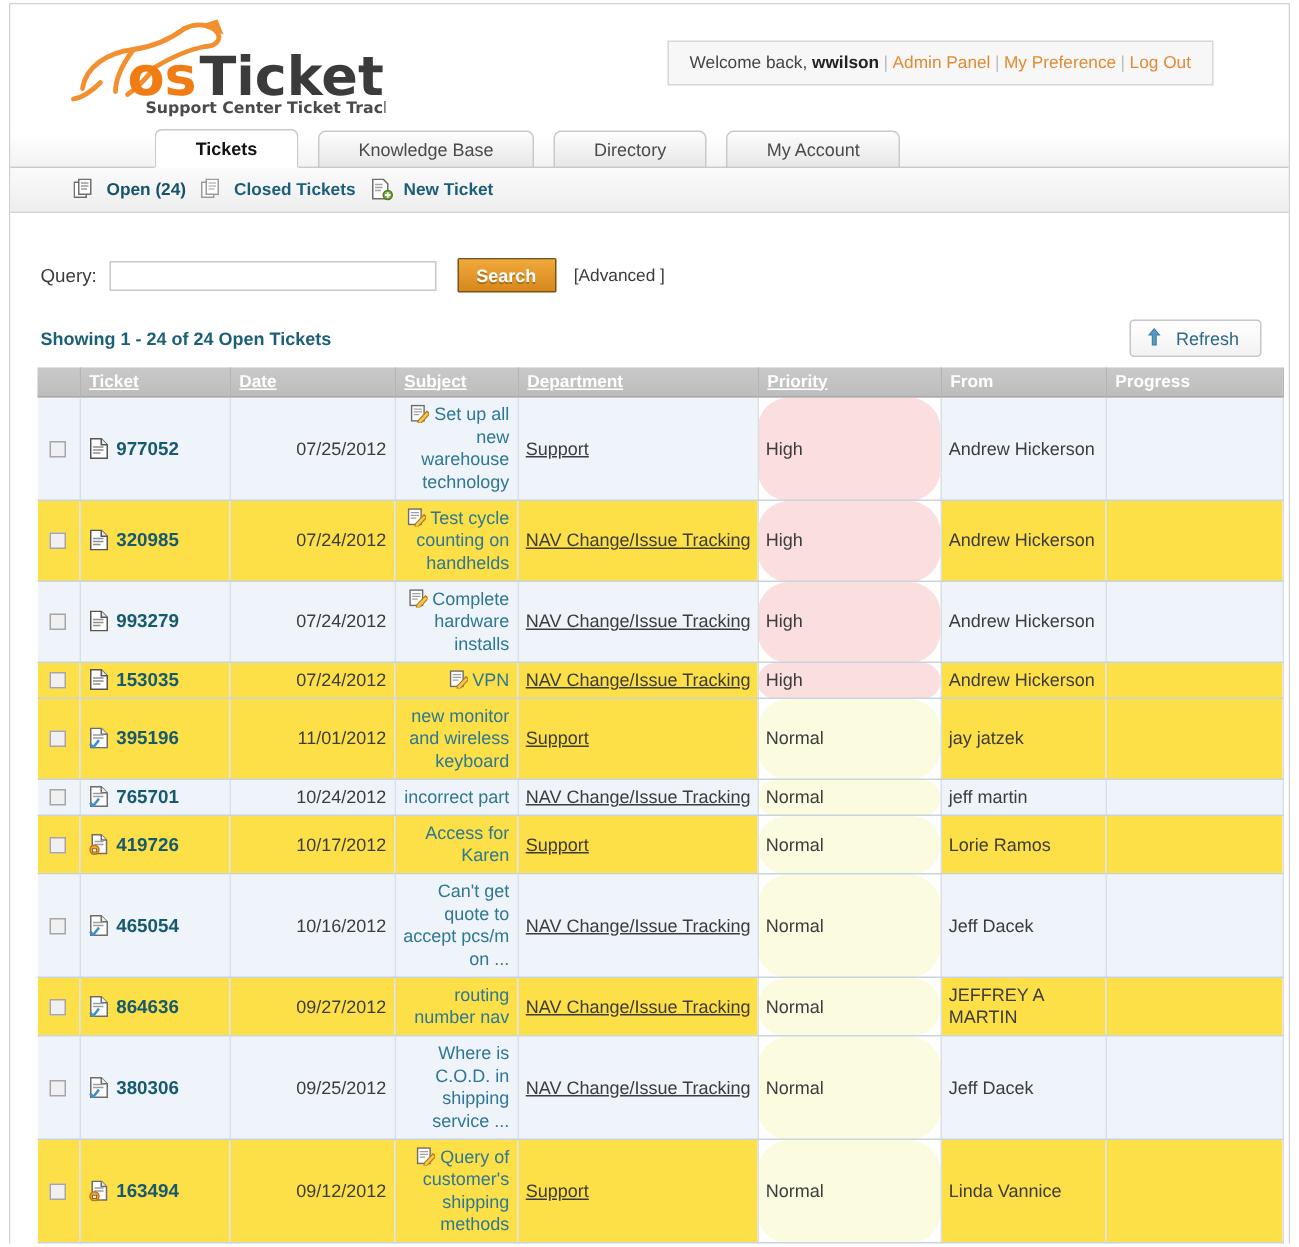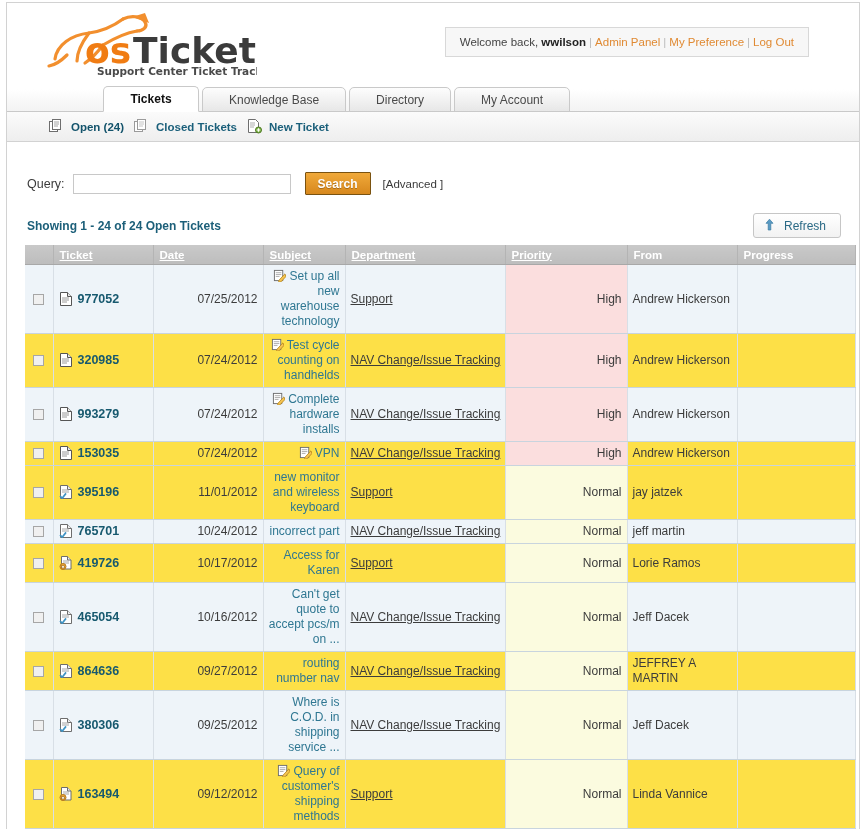--- a/index.html
+++ b/index.html
@@ -77,21 +77,21 @@
     position: relative;
     height: 22px;
     border-bottom: 1px solid #c9c9c9;
     background: linear-gradient(to bottom, #ffffff 0%, #f3f3f3 100%);
   }
   #tabs {
     position: absolute;
     left: 96px;
     bottom: -1px;
     display: flex;
-    gap: 3px;
+    gap: 13px;
     align-items: flex-end;
   }
   .tab {
     display: block;
     padding: 5px 26px 4px 26px;
     font-size: 12px;
     color: #4a4a4a;
     background: linear-gradient(to bottom, #fdfdfd 0%, #e7e7e7 100%);
     border: 1px solid #c9c9c9;
     border-bottom: 1px solid #c9c9c9;
@@ -275,21 +275,21 @@
     vertical-align: top;
     padding-top: 5px;
     text-align: right;
   }
   td.c-subject a {
     color: #2f7792;
     text-decoration: none;
     cursor: pointer;
   }
   td.c-dept { white-space: nowrap; color: #3c3c3c; text-decoration: underline; }
-  td.c-prio { text-align: right; }
+  td.c-prio { text-align: left; border-radius: 21px; }
   td.c-from  { color: #3c3c3c; }
   td.c-prog  { color: #3c3c3c; }
 
   td.prio-high   { background: #fbdede !important; }
   td.prio-normal { background: #fbfbdf !important; }
 
   .chk {
     display: inline-block;
     width: 11px;
     height: 11px;

